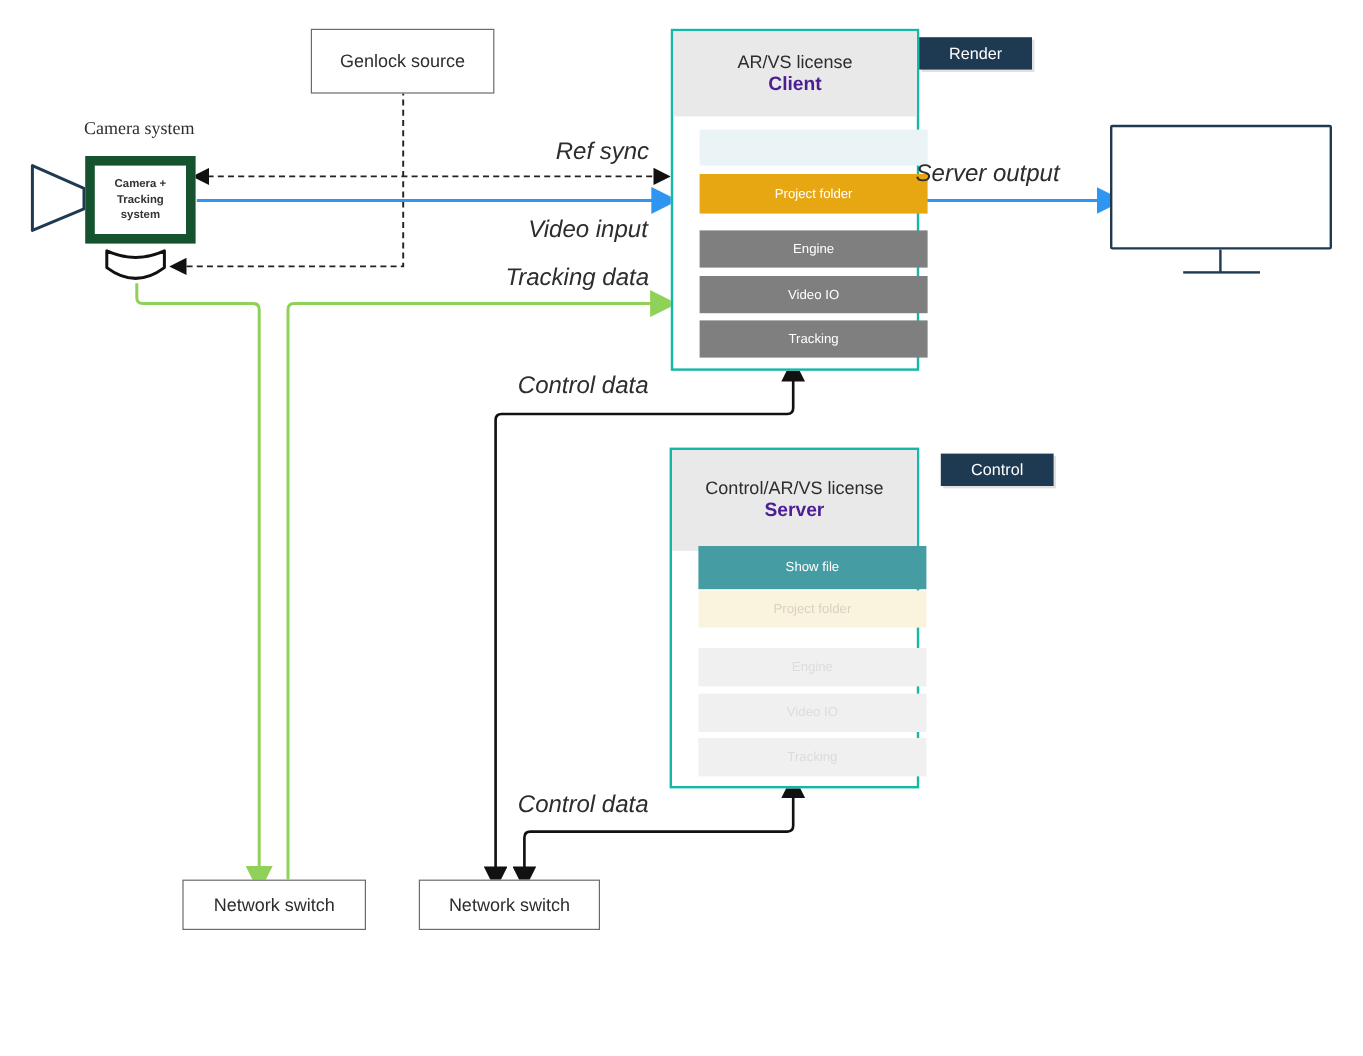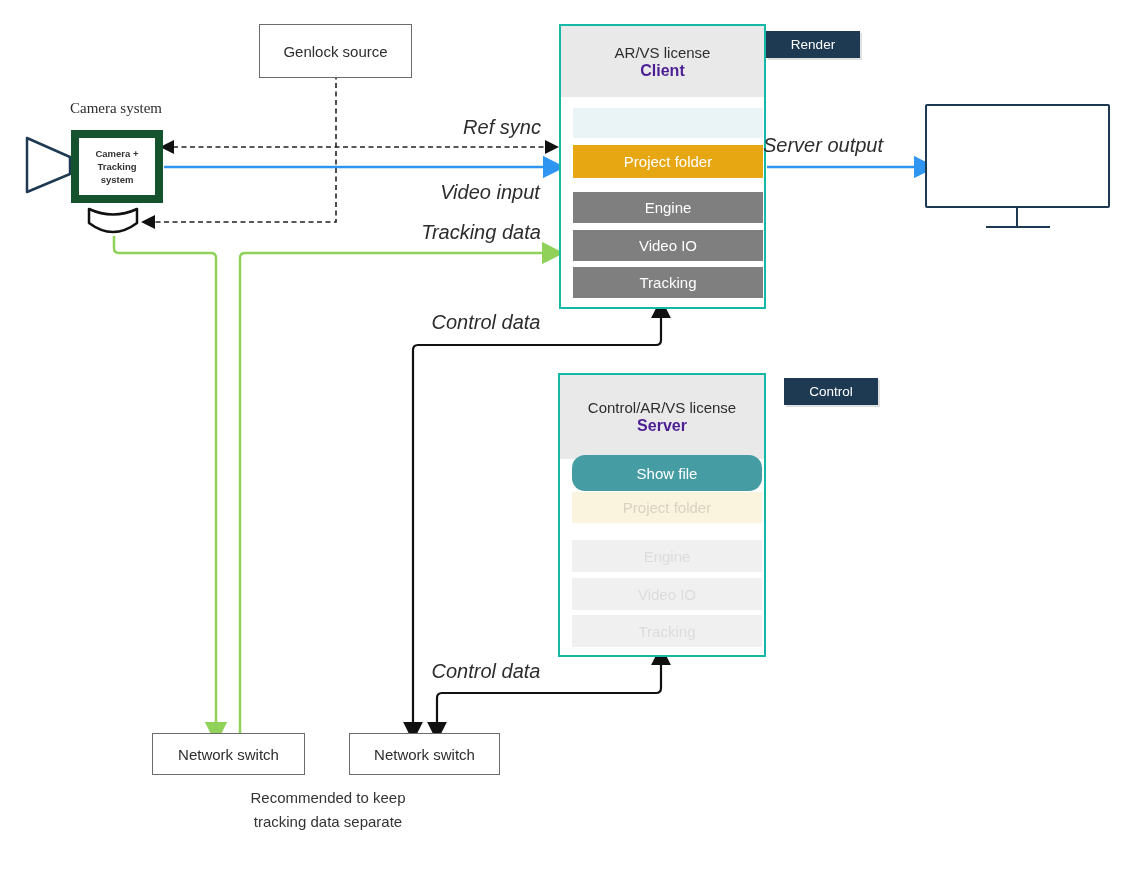--- a/index.html
+++ b/index.html
@@ -27,36 +27,36 @@
   #client { left: 559px; top: 24px;  width: 207px; height: 285px; }
   #server { left: 558px; top: 373px; width: 208px; height: 284px; }
 
   .box-header { position: absolute; left: 0; top: 0; width: 100%; background: #e9e9e9;
                 display: flex; flex-direction: column; align-items: center; justify-content: center;
                 gap: 1px; font-size: 15px; color: #2d2d2d; }
   #client .box-header { height: 71px; }
   #server .box-header { height: 84px; }
   .box-header .role { font-weight: bold; font-size: 16px; color: #4c1d95; }
 
-  .row { position: absolute; left: 12px; width: 190px; display: flex; align-items: center;
-         justify-content: center; font-size: 15px; }
+  .row { position: absolute; left: 22px; width: 190px; display: flex; align-items: center;
+         justify-content: center; font-size: 11px; }
   .row-pale    { background: #eaf3f6; }
   .row-orange  { background: #e7a713; color: #fff; }
   .row-gray    { background: #7f7f7f; color: #fff; }
   .row-teal    { background: #469ca3; color: #fff; }
   .row-cream   { background: #faf3de; color: #d9d2c0; }
   .row-faded   { background: #f0f0f0; color: #dcdcdc; }
 
   #client .row:nth-of-type(2) { top: 82px;  height: 30px; }
   #client .row:nth-of-type(3) { top: 119px; height: 33px; }
   #client .row:nth-of-type(4) { top: 166px; height: 31px; }
   #client .row:nth-of-type(5) { top: 204px; height: 31px; }
   #client .row:nth-of-type(6) { top: 241px; height: 31px; }
 
-  #server .row:nth-of-type(2) { top: 80px;  height: 36px; border-radius: 13px; }
+  #server .row:nth-of-type(2) { top: 80px;  height: 36px; }
   #server .row:nth-of-type(3) { top: 117px; height: 31px; }
   #server .row:nth-of-type(4) { top: 165px; height: 32px; }
   #server .row:nth-of-type(5) { top: 203px; height: 32px; }
   #server .row:nth-of-type(6) { top: 240px; height: 32px; }
 
   .tag { position: absolute; width: 94px; height: 27px; background: #1e3a52; color: #fff;
          display: flex; align-items: center; justify-content: center; font-size: 13.5px;
          box-shadow: 2px 2px 0 rgba(0,0,0,0.12); z-index: 3; }
   #tag-render  { left: 766px; top: 31px; }
   #tag-control { left: 784px; top: 378px; }
@@ -154,24 +154,20 @@
   <div id="monitor-neck"></div>
   <div id="monitor-base"></div>
 
   <div class="node" id="switch-left">
     <span>Network switch</span>
   </div>
   <div class="node" id="switch-right">
     <span>Network switch</span>
   </div>
 
-  <div id="note">
-    <div>Recommended to keep</div>
-    <div>tracking data separate</div>
-  </div>
 
   <div class="edge-label" id="lbl-ref-sync">Ref sync</div>
   <div class="edge-label" id="lbl-video-input">Video input</div>
   <div class="edge-label" id="lbl-tracking-data">Tracking data</div>
   <div class="edge-label" id="lbl-control-top">Control data</div>
   <div class="edge-label" id="lbl-control-bottom">Control data</div>
   <div class="edge-label" id="lbl-video-output">Server output</div>
 
 </div>
 

